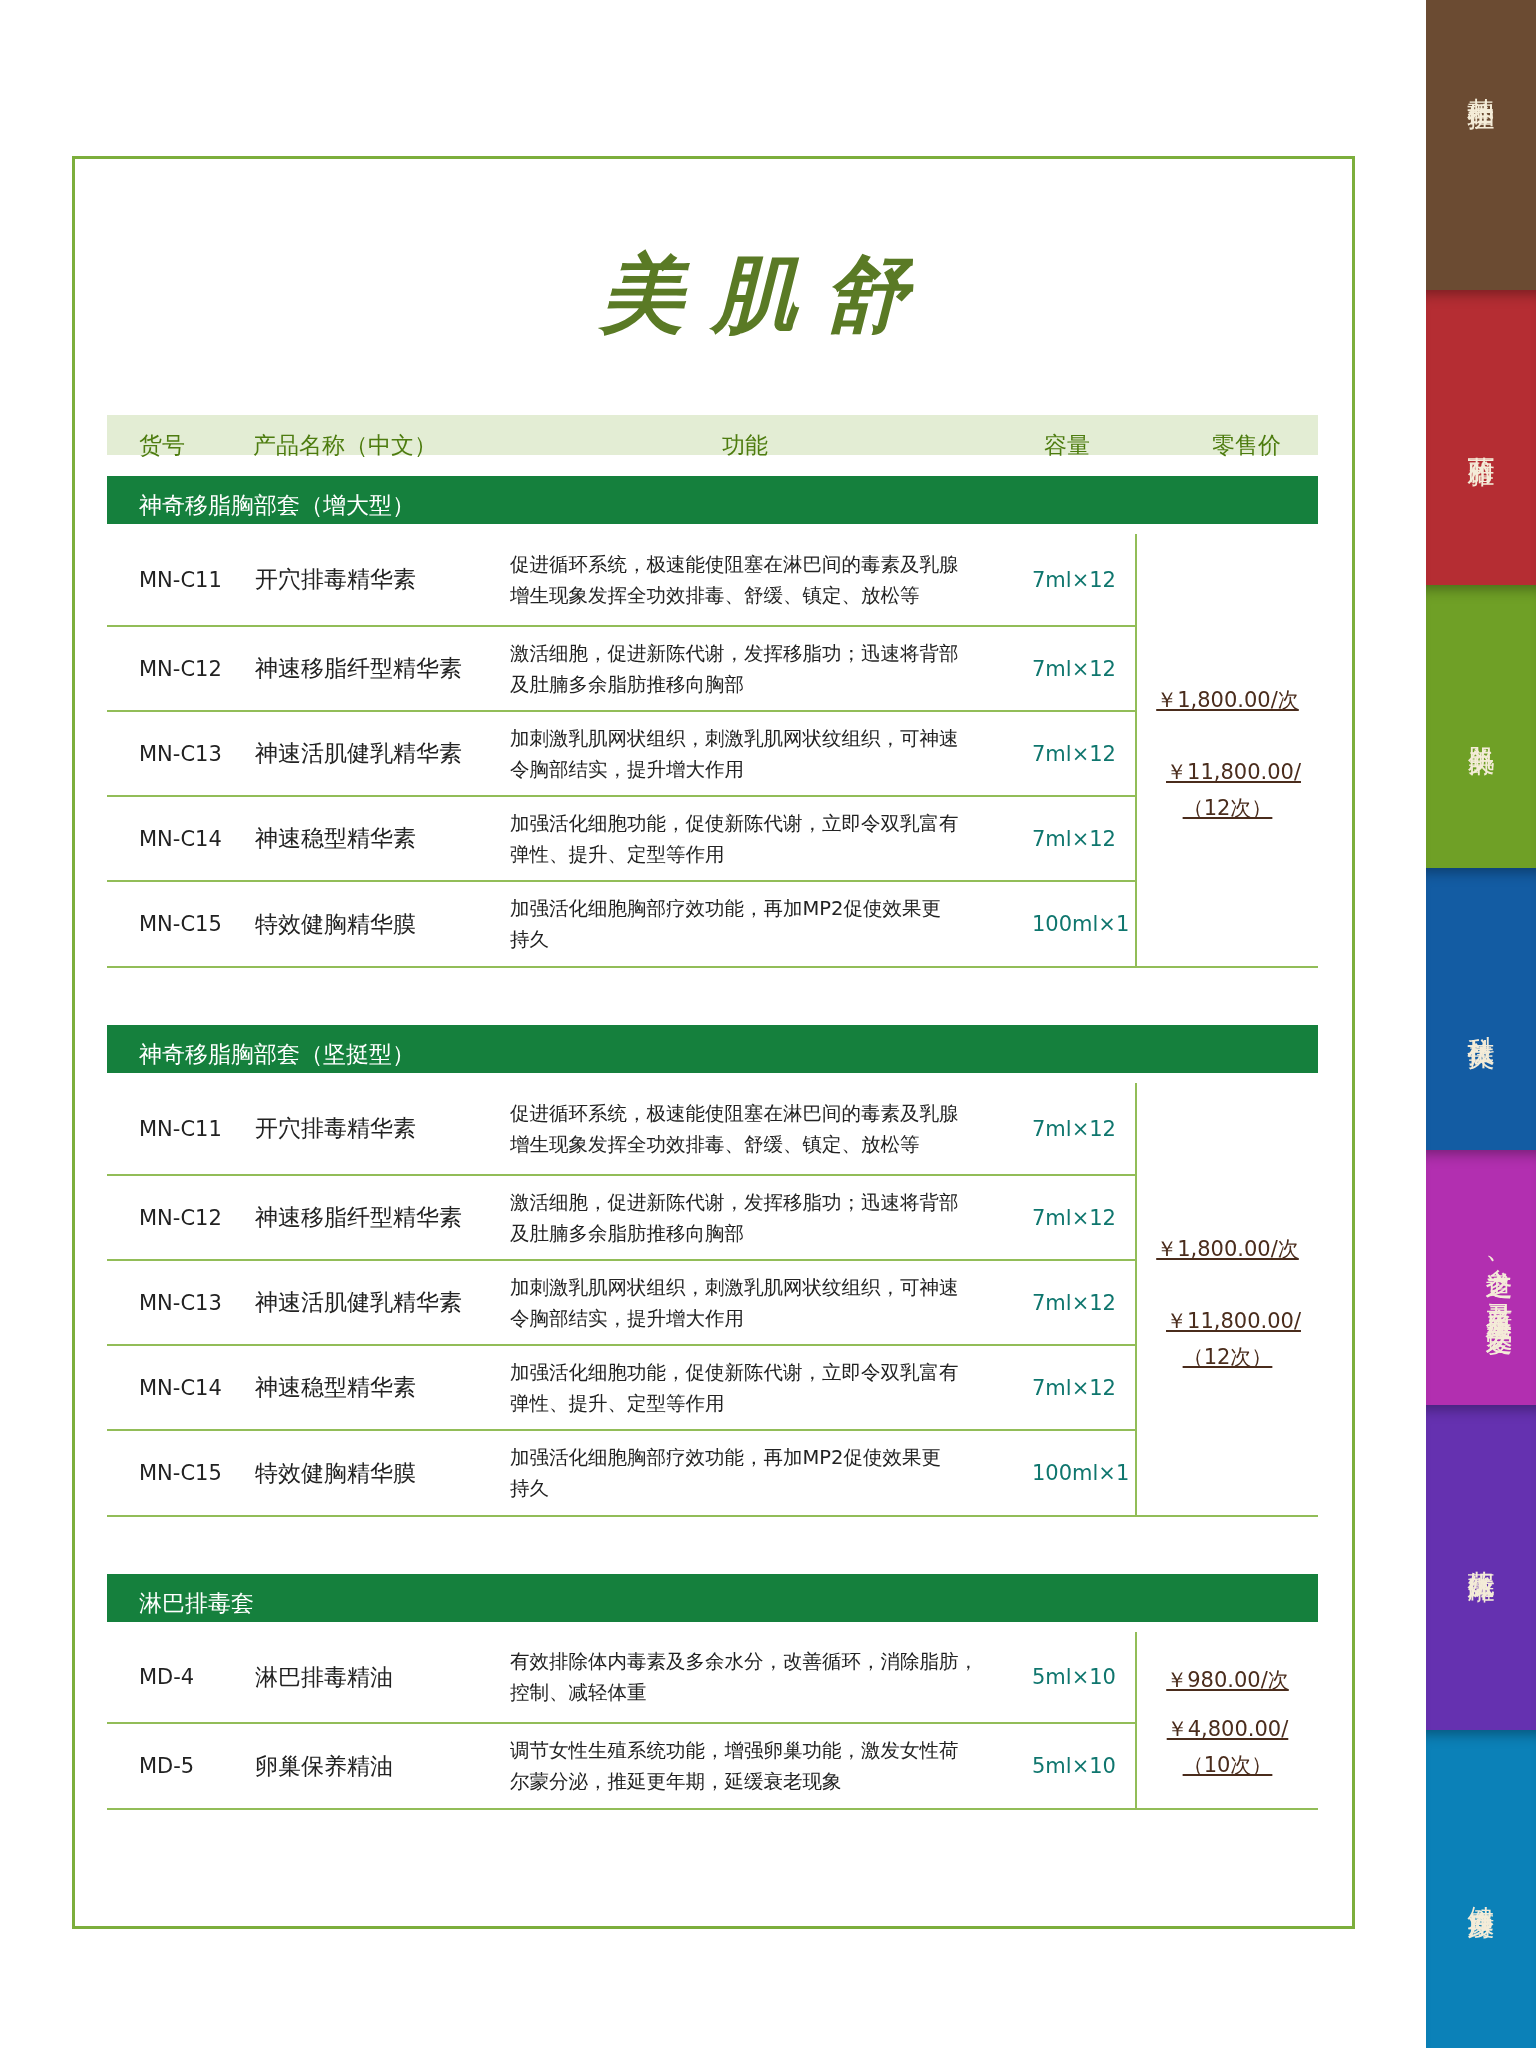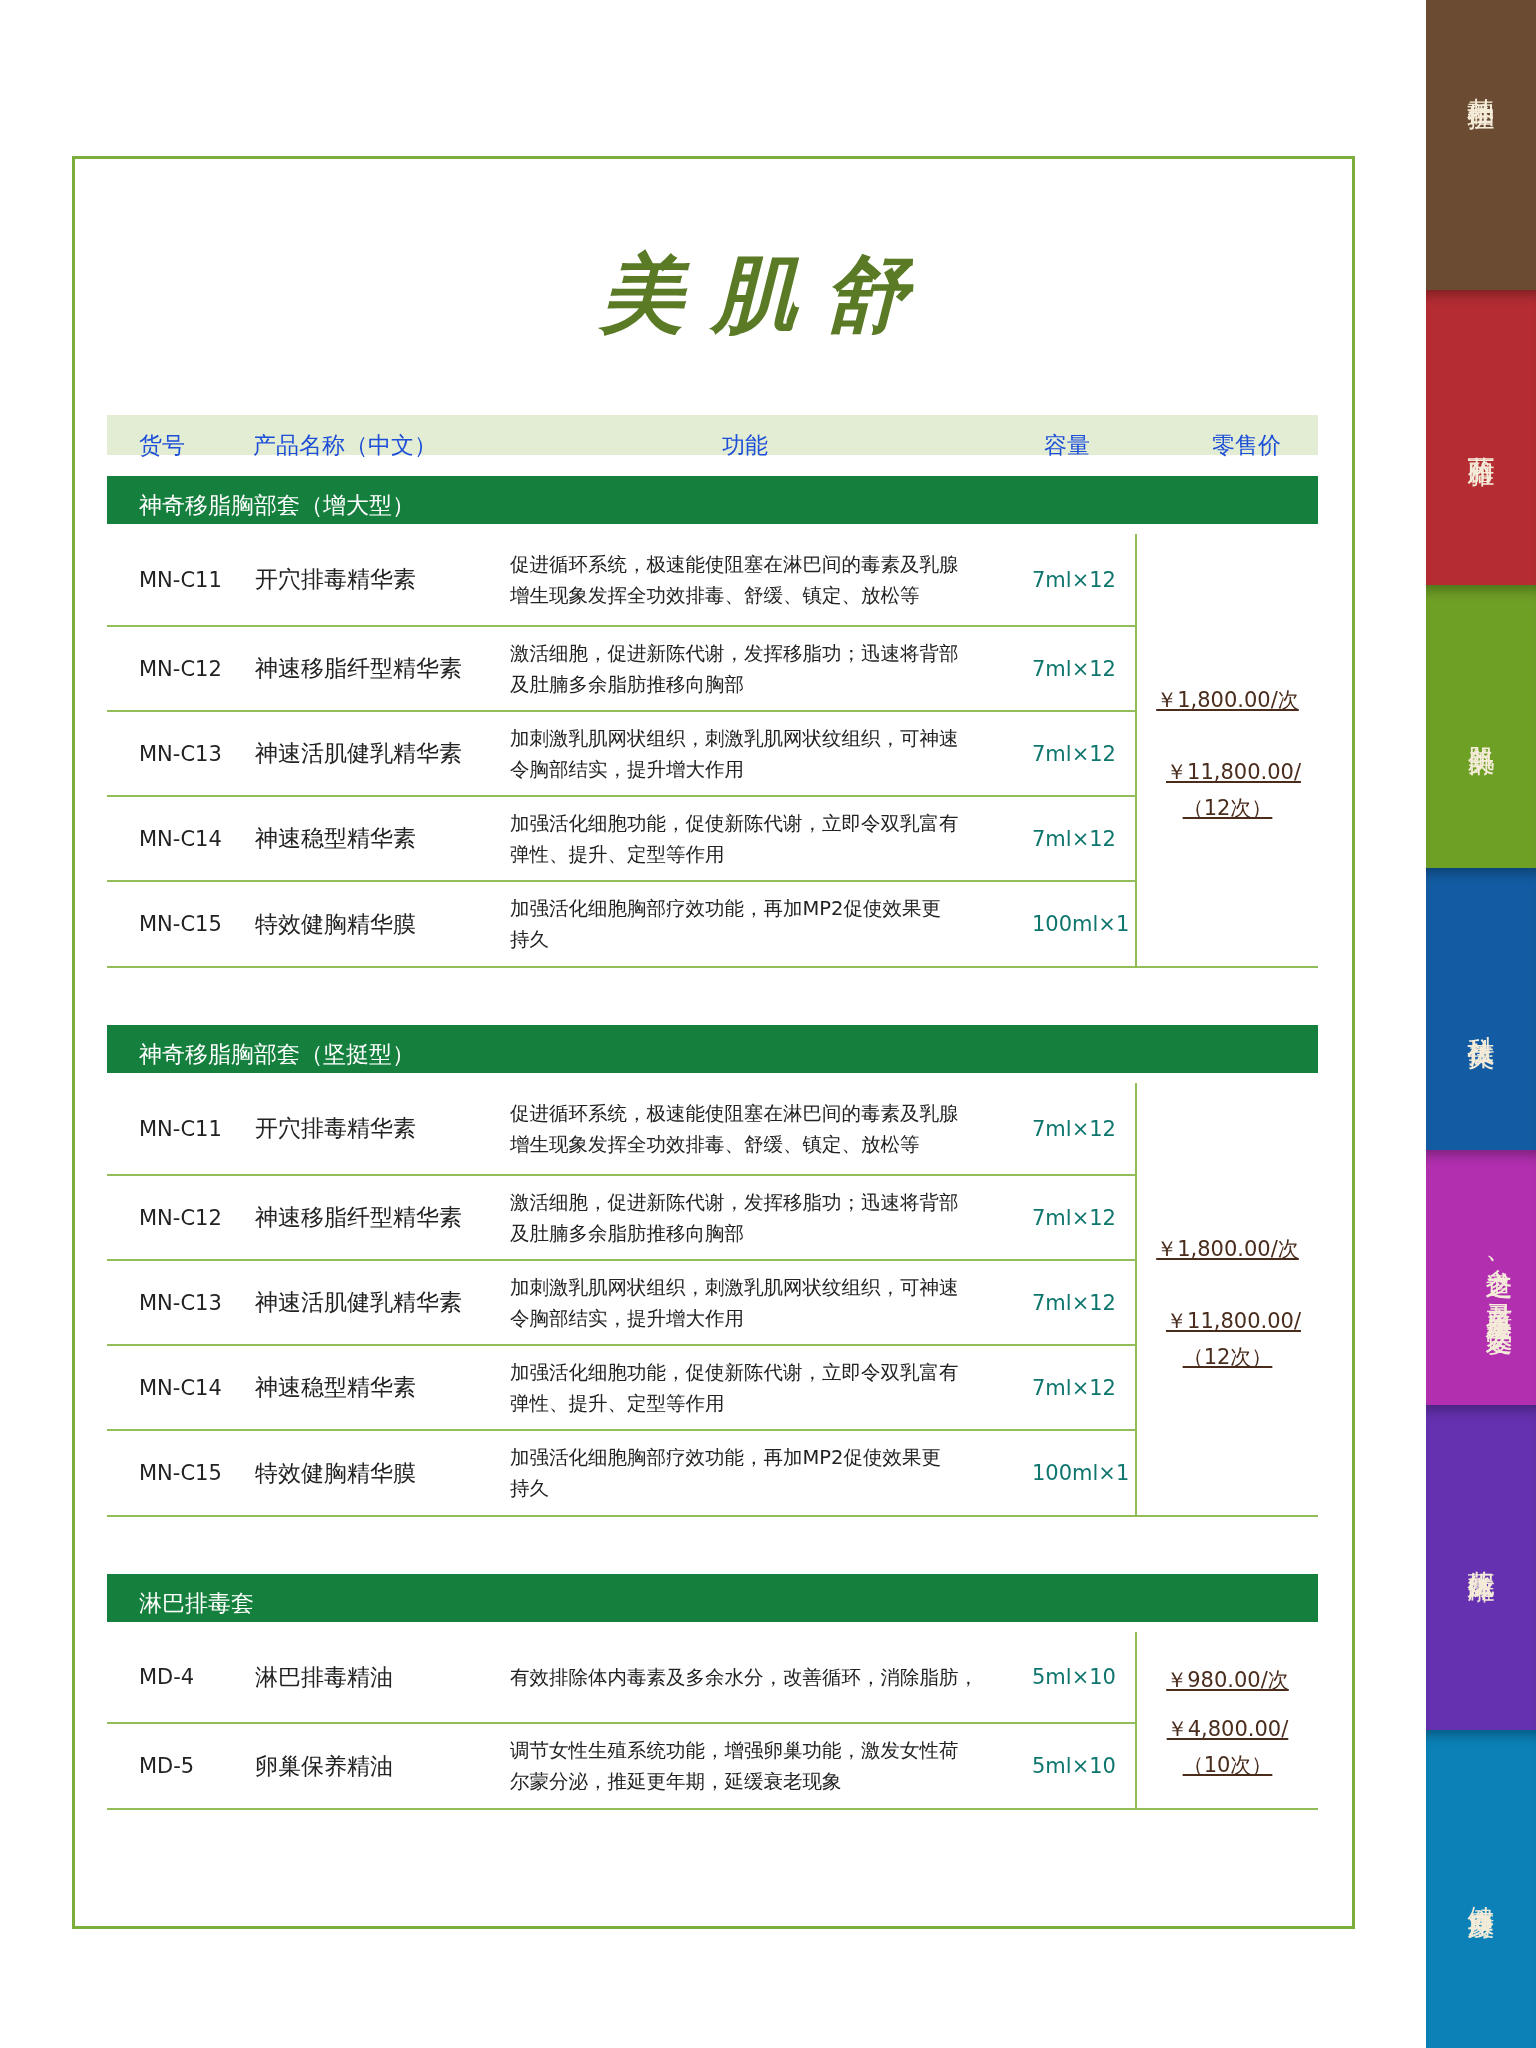--- a/index.html
+++ b/index.html
@@ -14,21 +14,21 @@
   }
   .title {
     position:absolute; left:0; width:100%; top:238px; text-align:center;
     font-family: "DejaVu Serif", "Liberation Serif", serif;
     font-size:84px; font-weight:bold; font-style:italic; letter-spacing:28px;
     color:#5a7a25;
   }
   .table { position:absolute; left:107px; width:1211px; }
   .hdr {
     position:absolute; left:0; width:1211px; height:40px; background:#e3edd4;
-    color:#1d4ed8; font-size:23px;
+    color:#4d7c0f; font-size:23px;
   }
   .hdr span { position:absolute; top:15px; }
   .group-bar {
     position:absolute; left:0; width:1211px; height:48px; background:#15803d;
     color:#ffffff; font-size:23px;
   }
   .group-bar span { position:absolute; left:32px; top:14px; }
   .row {
     position:absolute; left:0; width:1028px; border-bottom:2px solid #92bd58;
     box-sizing:border-box;
@@ -202,20 +202,21 @@
   <div class="group-bar" style="top:1574px;">
     <span>淋巴排毒套</span>
   </div>
 
   <div class="row" style="top:1632px;height:92px;">
     <div class="cell c-code">MD-4</div>
     <div class="cell c-name">淋巴排毒精油</div>
     <div class="cell c-desc">
         <div>
           <div>有效排除体内毒素及多余水分，改善循环，消除脂肪，</div>
+          <div>控制、减轻体重</div>
         </div>
       </div>
     <div class="cell c-cap">5ml×10</div>
   </div>
   <div class="row last" style="top:1724px;height:86px;">
     <div class="cell c-code">MD-5</div>
     <div class="cell c-name">卵巢保养精油</div>
     <div class="cell c-desc">
         <div>
           <div>调节女性生殖系统功能，增强卵巢功能，激发女性荷</div>

